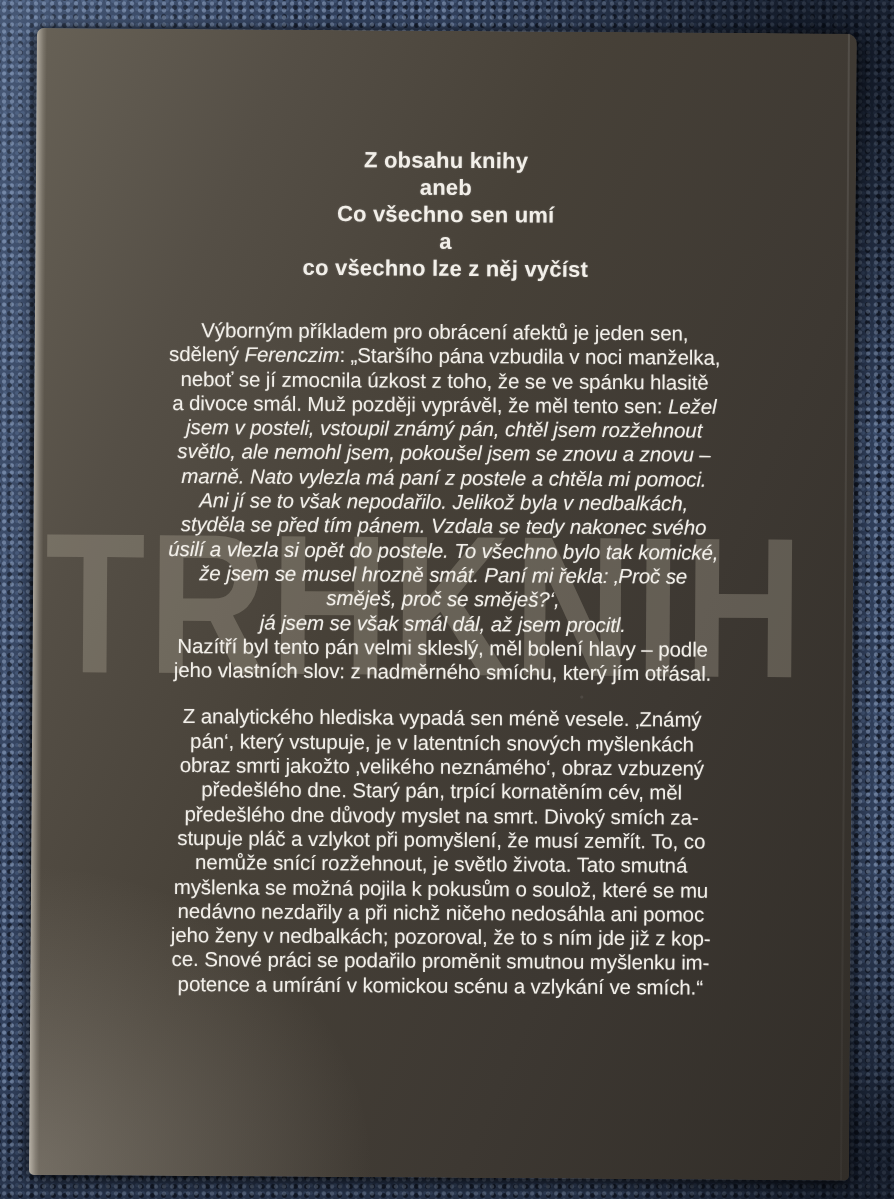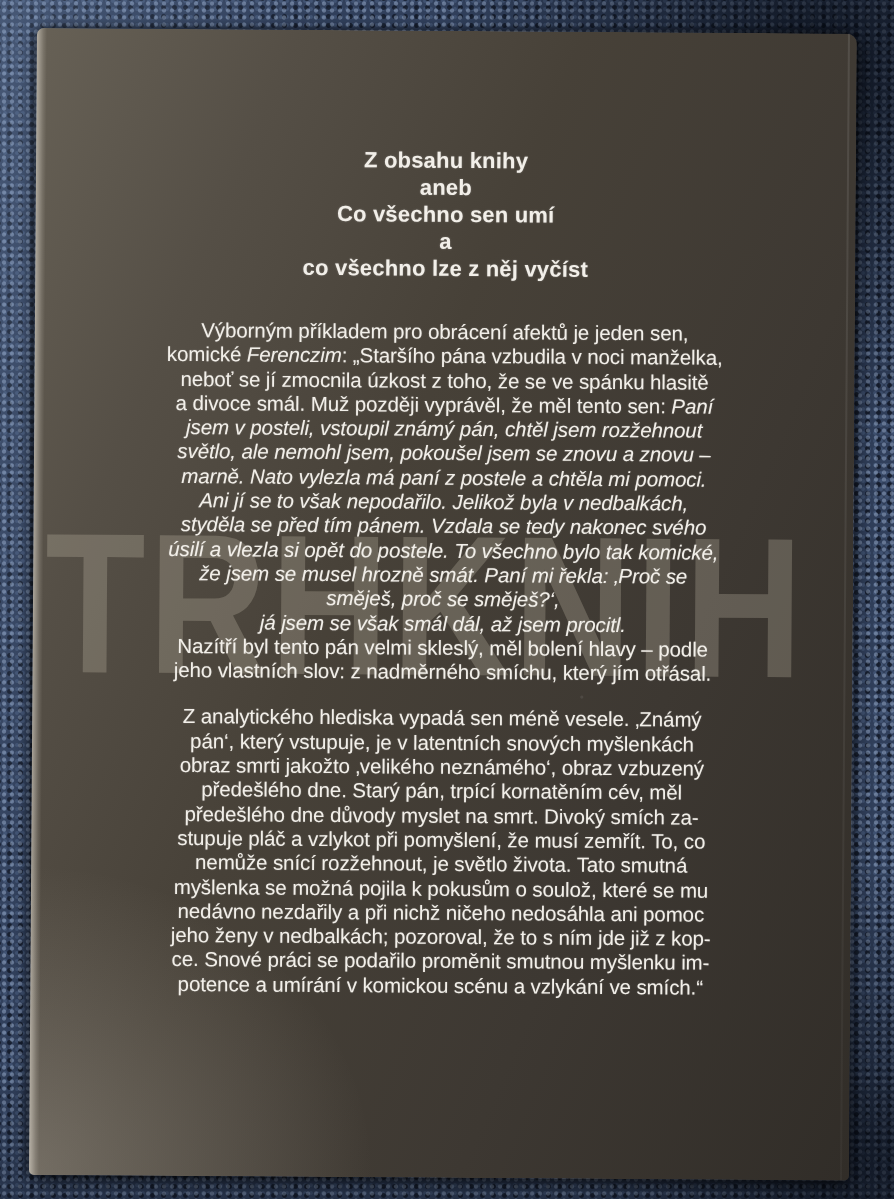--- a/index.html
+++ b/index.html
@@ -80,23 +80,23 @@
     <div class="content">
       <div class="title-block" id="title-block">
           <div class="line">Z obsahu knihy</div>
           <div class="line">aneb</div>
           <div class="line">Co všechno sen umí</div>
           <div class="line">a</div>
           <div class="line">co všechno lze z něj vyčíst</div>
         </div>
       <div class="para para-1">
           <div class="line"><span>Výborným příkladem pro obrácení afektů je jeden sen,</span></div>
-          <div class="line"><span>komické </span><span class="it">Ferenczim</span><span>: „Staršího pána vzbudila v noci manželka,</span></div>
+          <div class="line"><span>sdělený </span><span class="it">Ferenczim</span><span>: „Staršího pána vzbudila v noci manželka,</span></div>
           <div class="line"><span>neboť se jí zmocnila úzkost z toho, že se ve spánku hlasitě</span></div>
-          <div class="line"><span>a divoce smál. Muž později vyprávěl, že měl tento sen: </span><span class="it">Paní</span></div>
+          <div class="line"><span>a divoce smál. Muž později vyprávěl, že měl tento sen: </span><span class="it">Ležel</span></div>
           <div class="line"><span class="it">jsem v posteli, vstoupil známý pán, chtěl jsem rozžehnout</span></div>
           <div class="line"><span class="it">světlo, ale nemohl jsem, pokoušel jsem se znovu a znovu –</span></div>
           <div class="line"><span class="it">marně. Nato vylezla má paní z postele a chtěla mi pomoci.</span></div>
           <div class="line"><span class="it">Ani jí se to však nepodařilo. Jelikož byla v nedbalkách,</span></div>
           <div class="line"><span class="it">styděla se před tím pánem. Vzdala se tedy nakonec svého</span></div>
           <div class="line"><span class="it">úsilí a vlezla si opět do postele. To všechno bylo tak komické,</span></div>
           <div class="line"><span class="it">že jsem se musel hrozně smát. Paní mi řekla: ‚Proč se</span></div>
           <div class="line"><span class="it">směješ, proč se směješ?‘,</span></div>
           <div class="line"><span class="it">já jsem se však smál dál, až jsem procitl.</span></div>
           <div class="line"><span>Nazítří byl tento pán velmi skleslý, měl bolení hlavy – podle</span></div>

